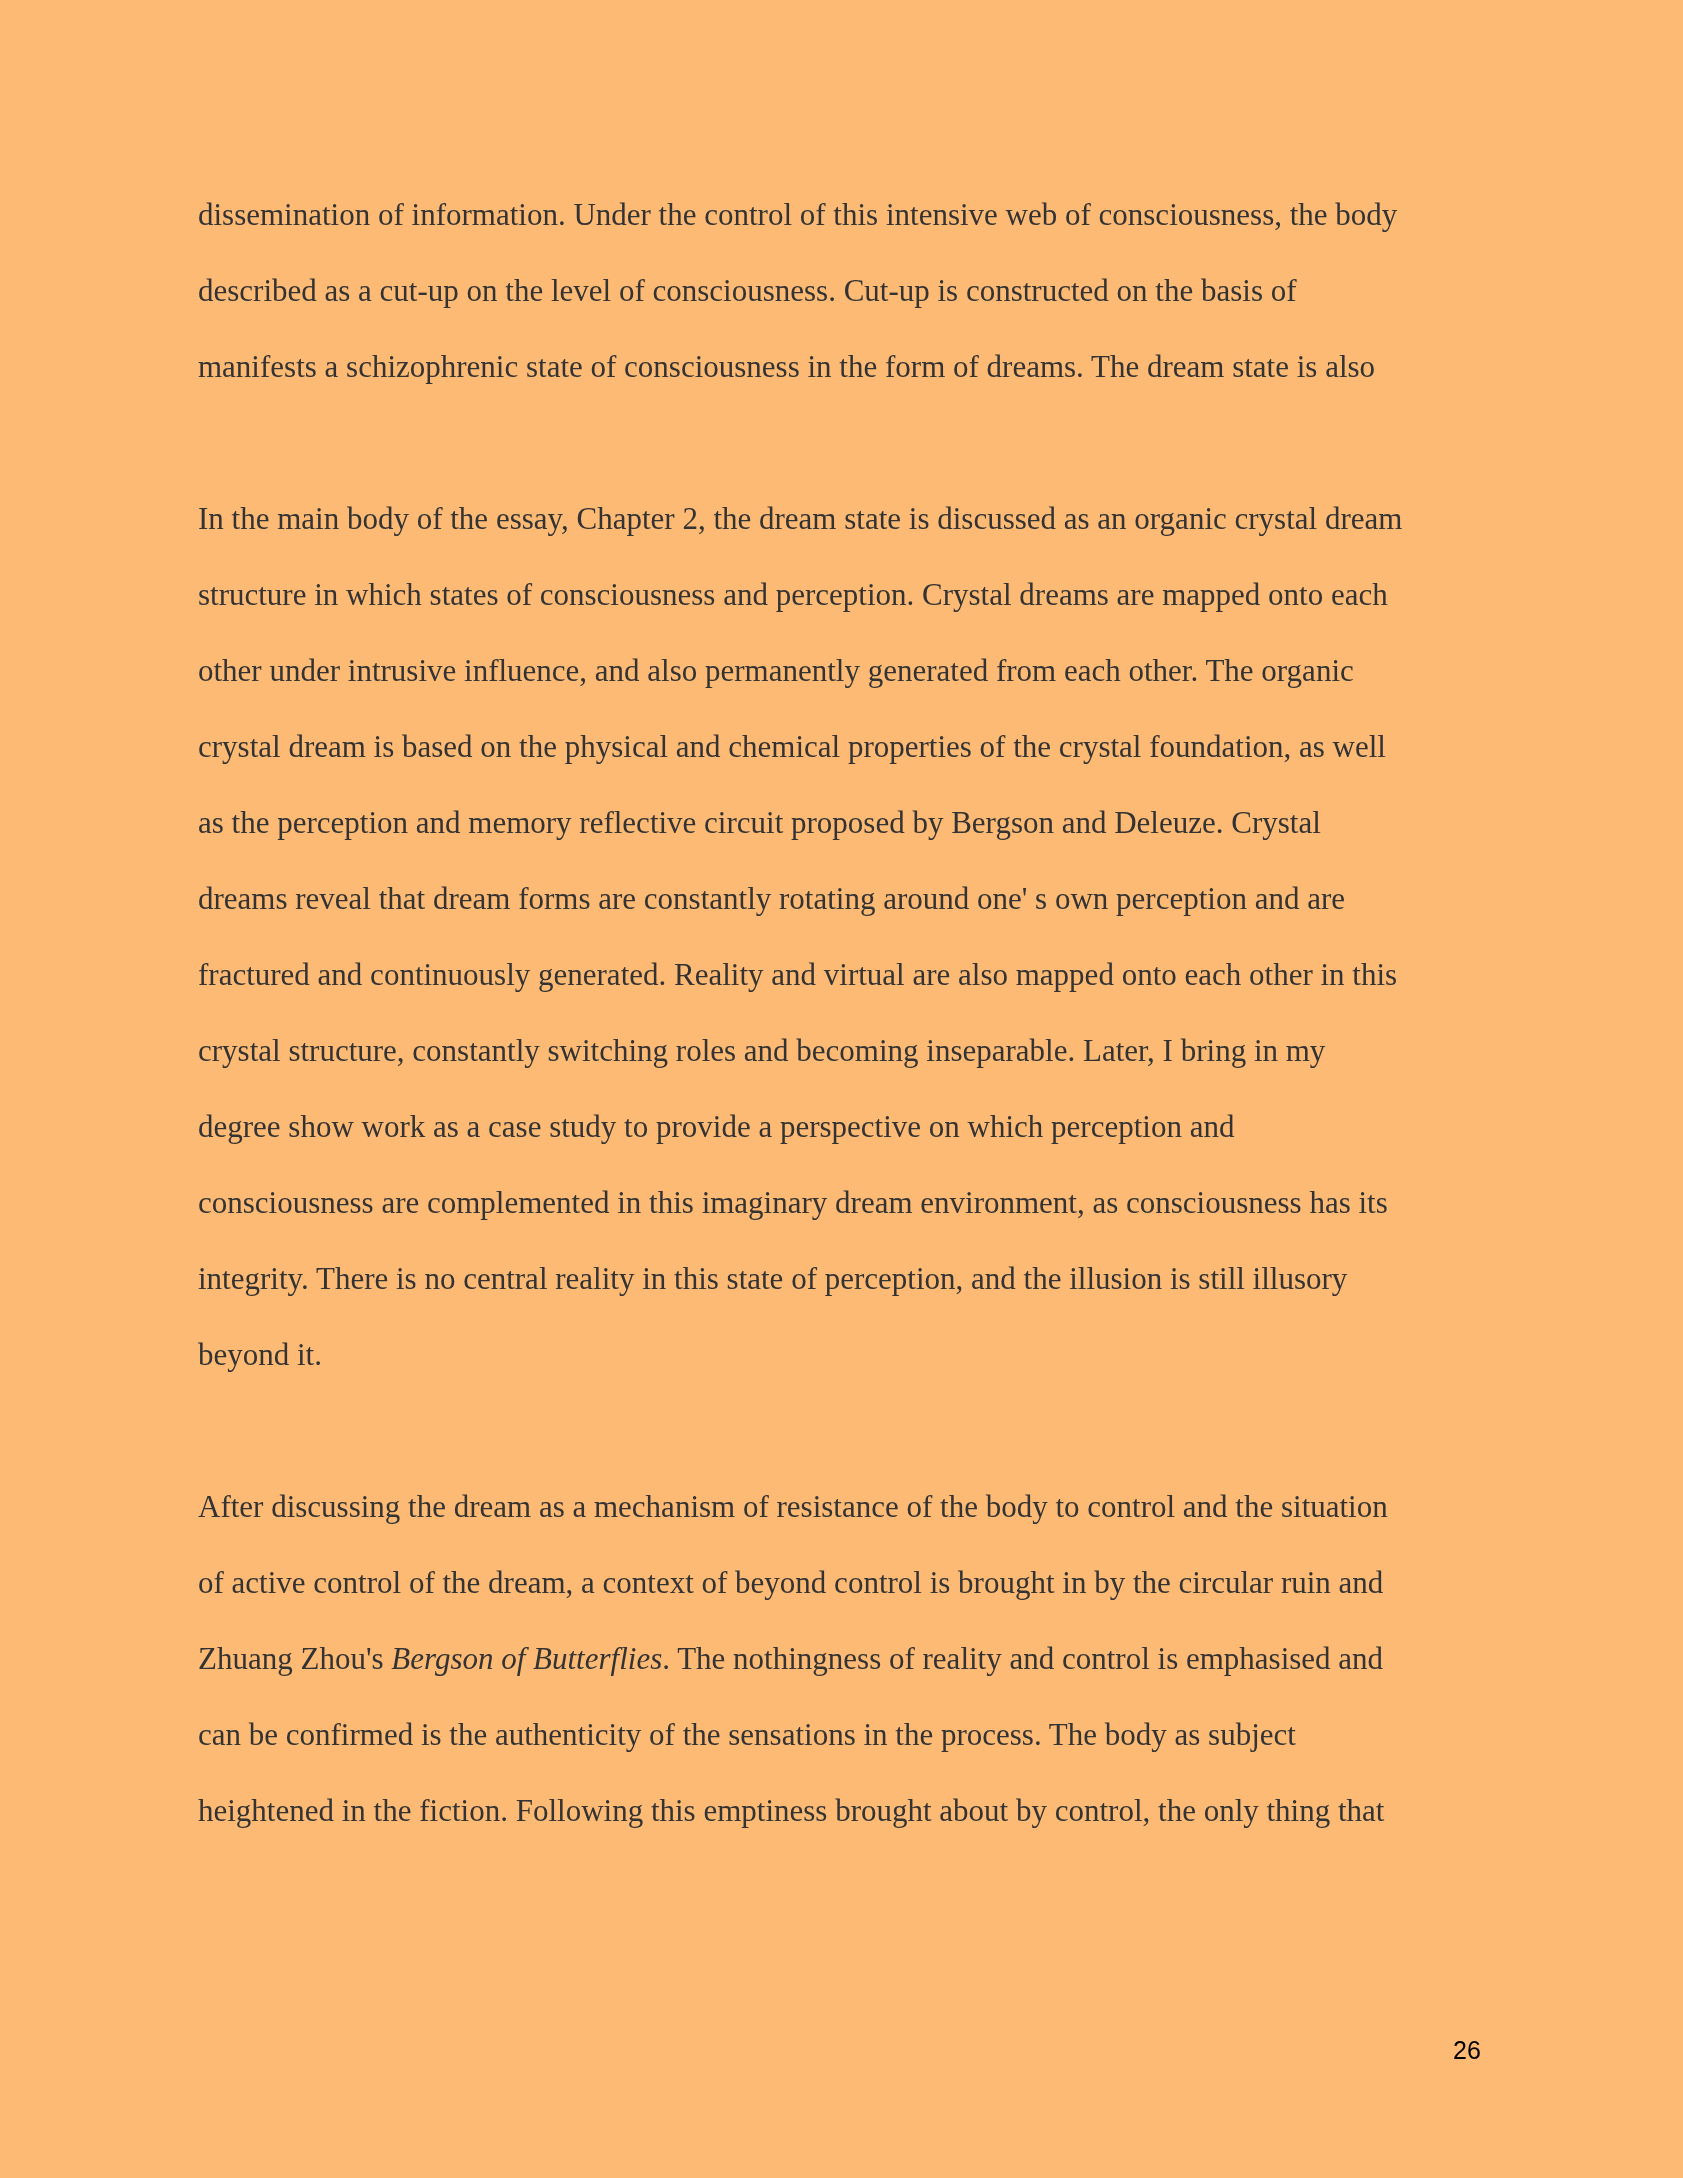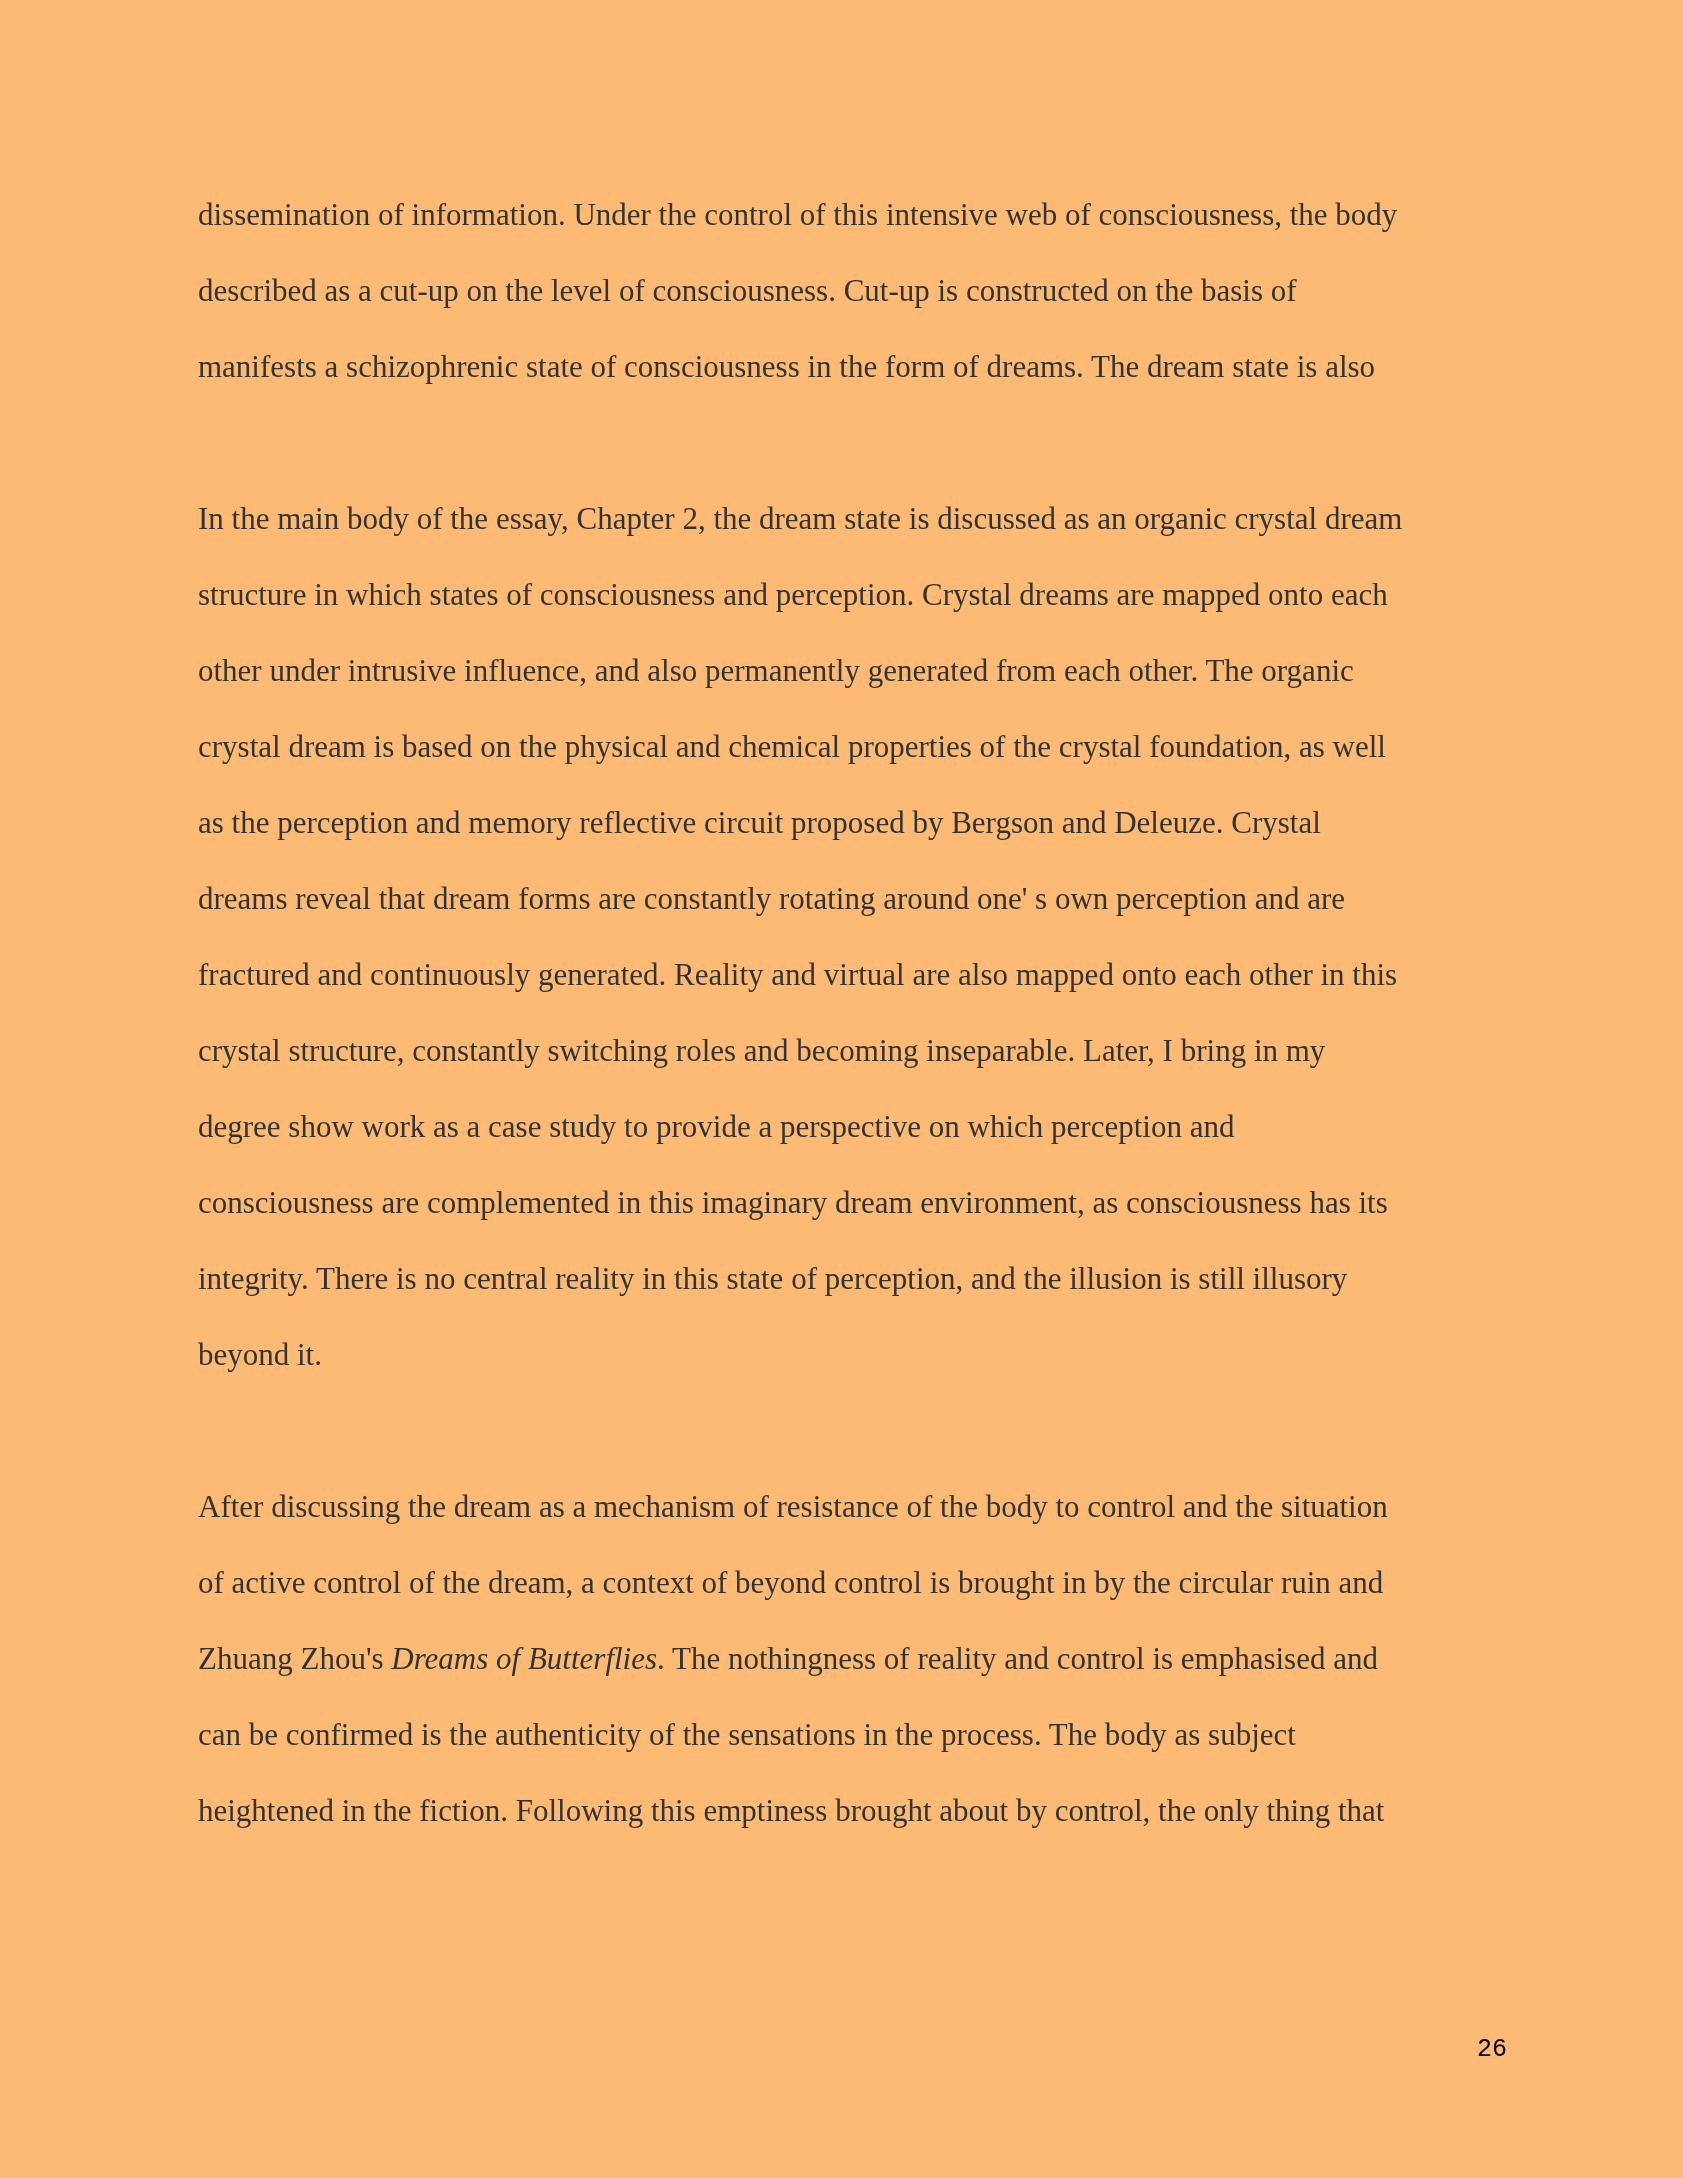--- a/index.html
+++ b/index.html
@@ -41,25 +41,24 @@
     line-height: 76px;
     white-space: nowrap;
   }
   .italic {
     font-style: italic;
   }
   .page-number {
     position: absolute;
     left: 1453px;
     top: 2035px;
-    font-family: Liberation Mono, monospace;
+    font-family: Liberation Sans, sans-serif;
     font-size: 25px;
     line-height: 30px;
     color: #000000;
-    margin-left: 24px;
   }
 </style>
 </head>
 <body>
 
 <div class="page">
   <div class="body-text">
 
     <div class="paragraph">
       <div class="line">dissemination of information. Under the control of this intensive web of consciousness, the body</div>
@@ -78,21 +77,21 @@
       <div class="line">crystal structure, constantly switching roles and becoming inseparable. Later, I bring in my</div>
       <div class="line">degree show work as a case study to provide a perspective on which perception and</div>
       <div class="line">consciousness are complemented in this imaginary dream environment, as consciousness has its</div>
       <div class="line">integrity. There is no central reality in this state of perception, and the illusion is still illusory</div>
       <div class="line">beyond it.</div>
     </div>
 
     <div class="paragraph">
       <div class="line">After discussing the dream as a mechanism of resistance of the body to control and the situation</div>
       <div class="line">of active control of the dream, a context of beyond control is brought in by the circular ruin and</div>
-      <div class="line"><span>Zhuang Zhou's </span><span class="italic">Dreams of Butterflies</span><span>. The nothingness of reality and control is emphasised and</span></div>
+      <div class="line"><span>Zhuang Zhou's </span><span class="italic">Bergson of Butterflies</span><span>. The nothingness of reality and control is emphasised and</span></div>
       <div class="line">can be confirmed is the authenticity of the sensations in the process. The body as subject</div>
       <div class="line">heightened in the fiction. Following this emptiness brought about by control, the only thing that</div>
     </div>
 
   </div>
 
   <div class="page-number">26</div>
 </div>
 
 

